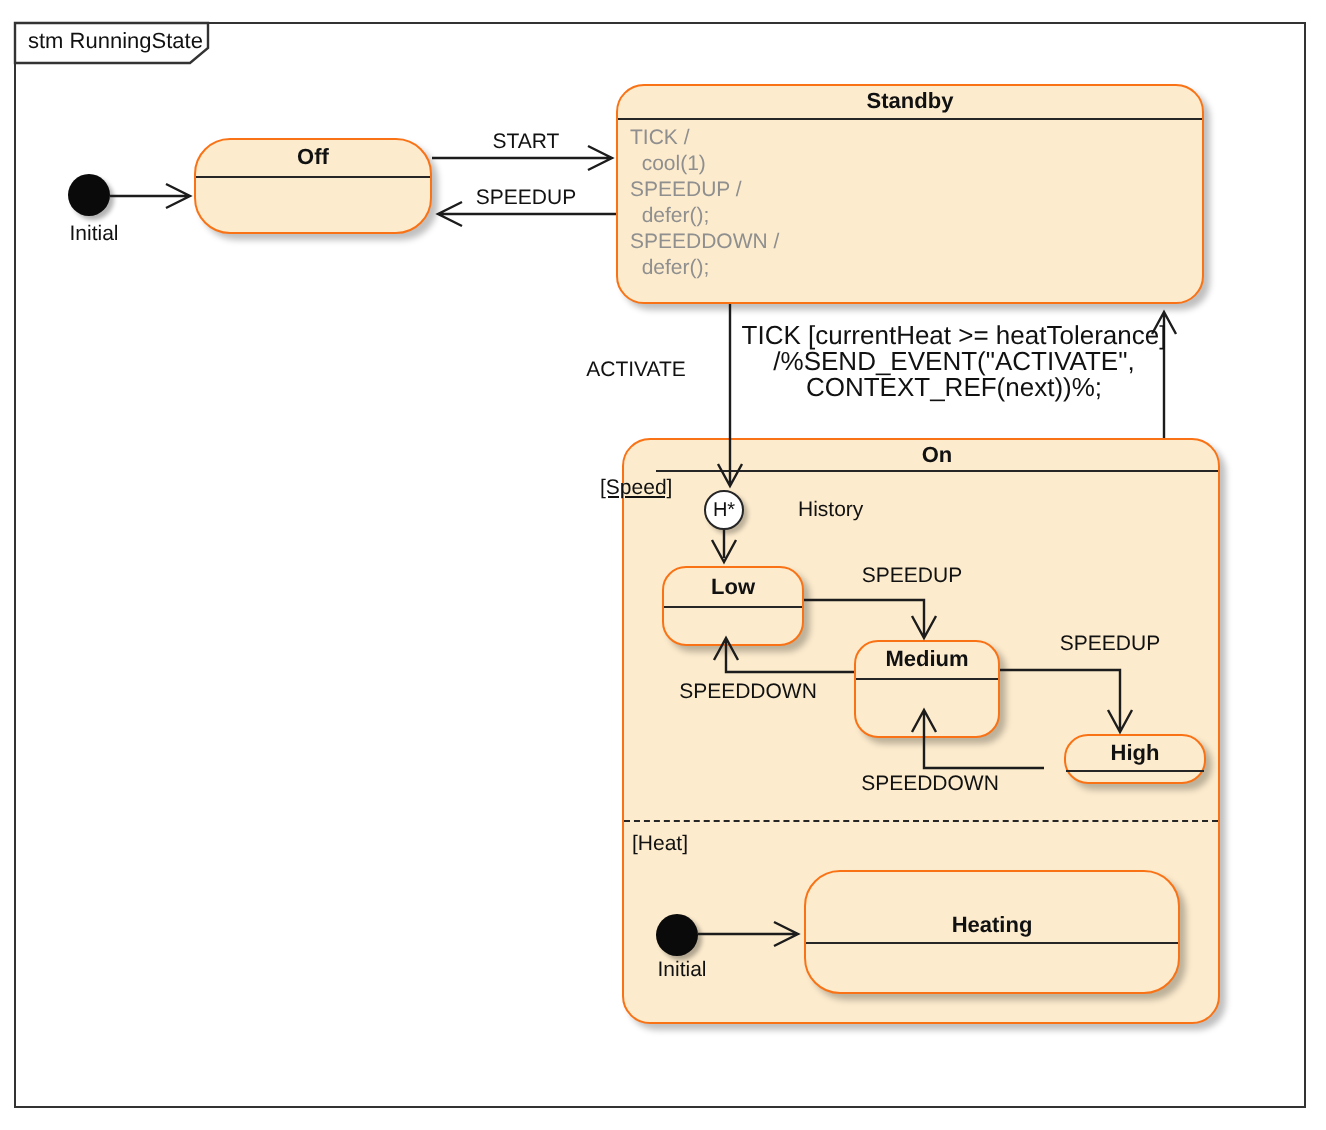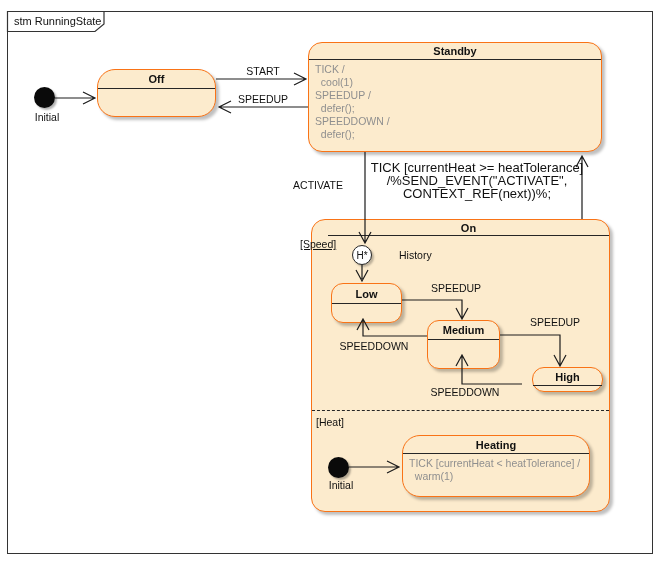--- a/index.html
+++ b/index.html
@@ -86,23 +86,21 @@
 
   <div class="state" id="st-medium" style="left:427px;top:320px;width:73px;height:49px;border-radius:12px;">
     <div class="st-title" style="height:19px;">Medium</div>
   </div>
 
   <div class="state" id="st-high" style="left:522px;top:367px;width:71px;height:25px;border-radius:12px;margin-left:10px;">
     <div class="st-title" style="height:18px;">High</div>
   </div>
 
   <div class="state" id="st-heating" style="left:402px;top:435px;width:188px;height:62px;border-radius:18px;">
-    <div class="st-title" style="height:18px;">Heating</div>
-    <div class="st-body">TICK [currentHeat &lt; heatTolerance] /
-  warm(1)</div>
+    <div class="st-title" style="height:18px;margin-top:18px;">Heating</div>
   </div>
 
   <div class="node-initial" style="left:34px;top:87px;"></div>
   <div class="node-history" style="left:352px;top:245px;">
     <span>H*</span>
   </div>
   <div class="node-initial" style="left:328px;top:457px;"></div>
 
   <svg class="overlay" width="663" height="565" viewBox="0 0 663 565">
     <g stroke="#1c1c1c" stroke-width="1.2" fill="none">

